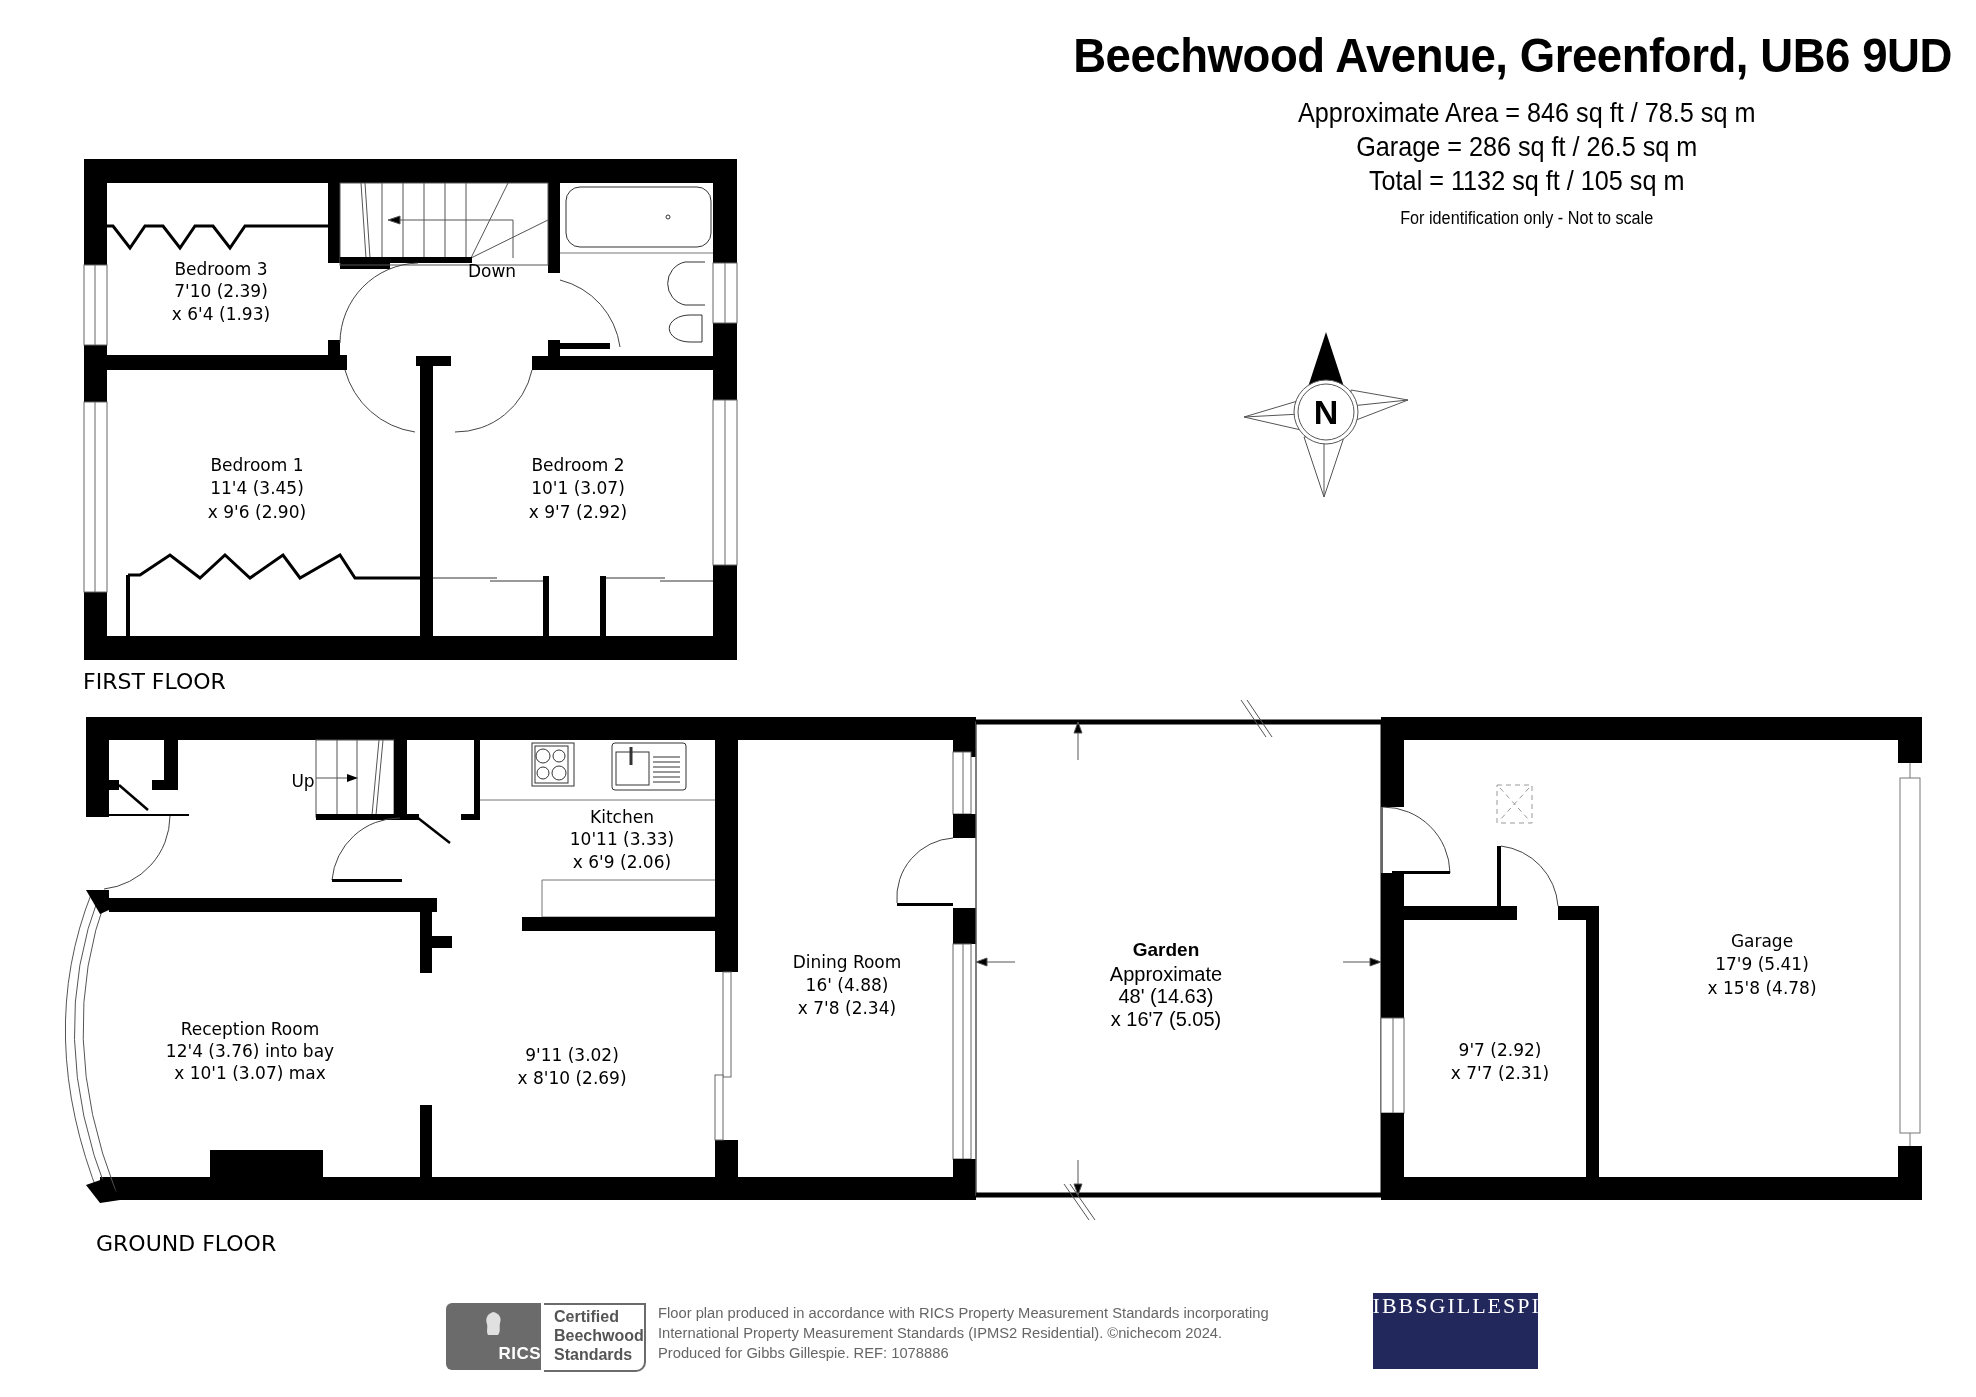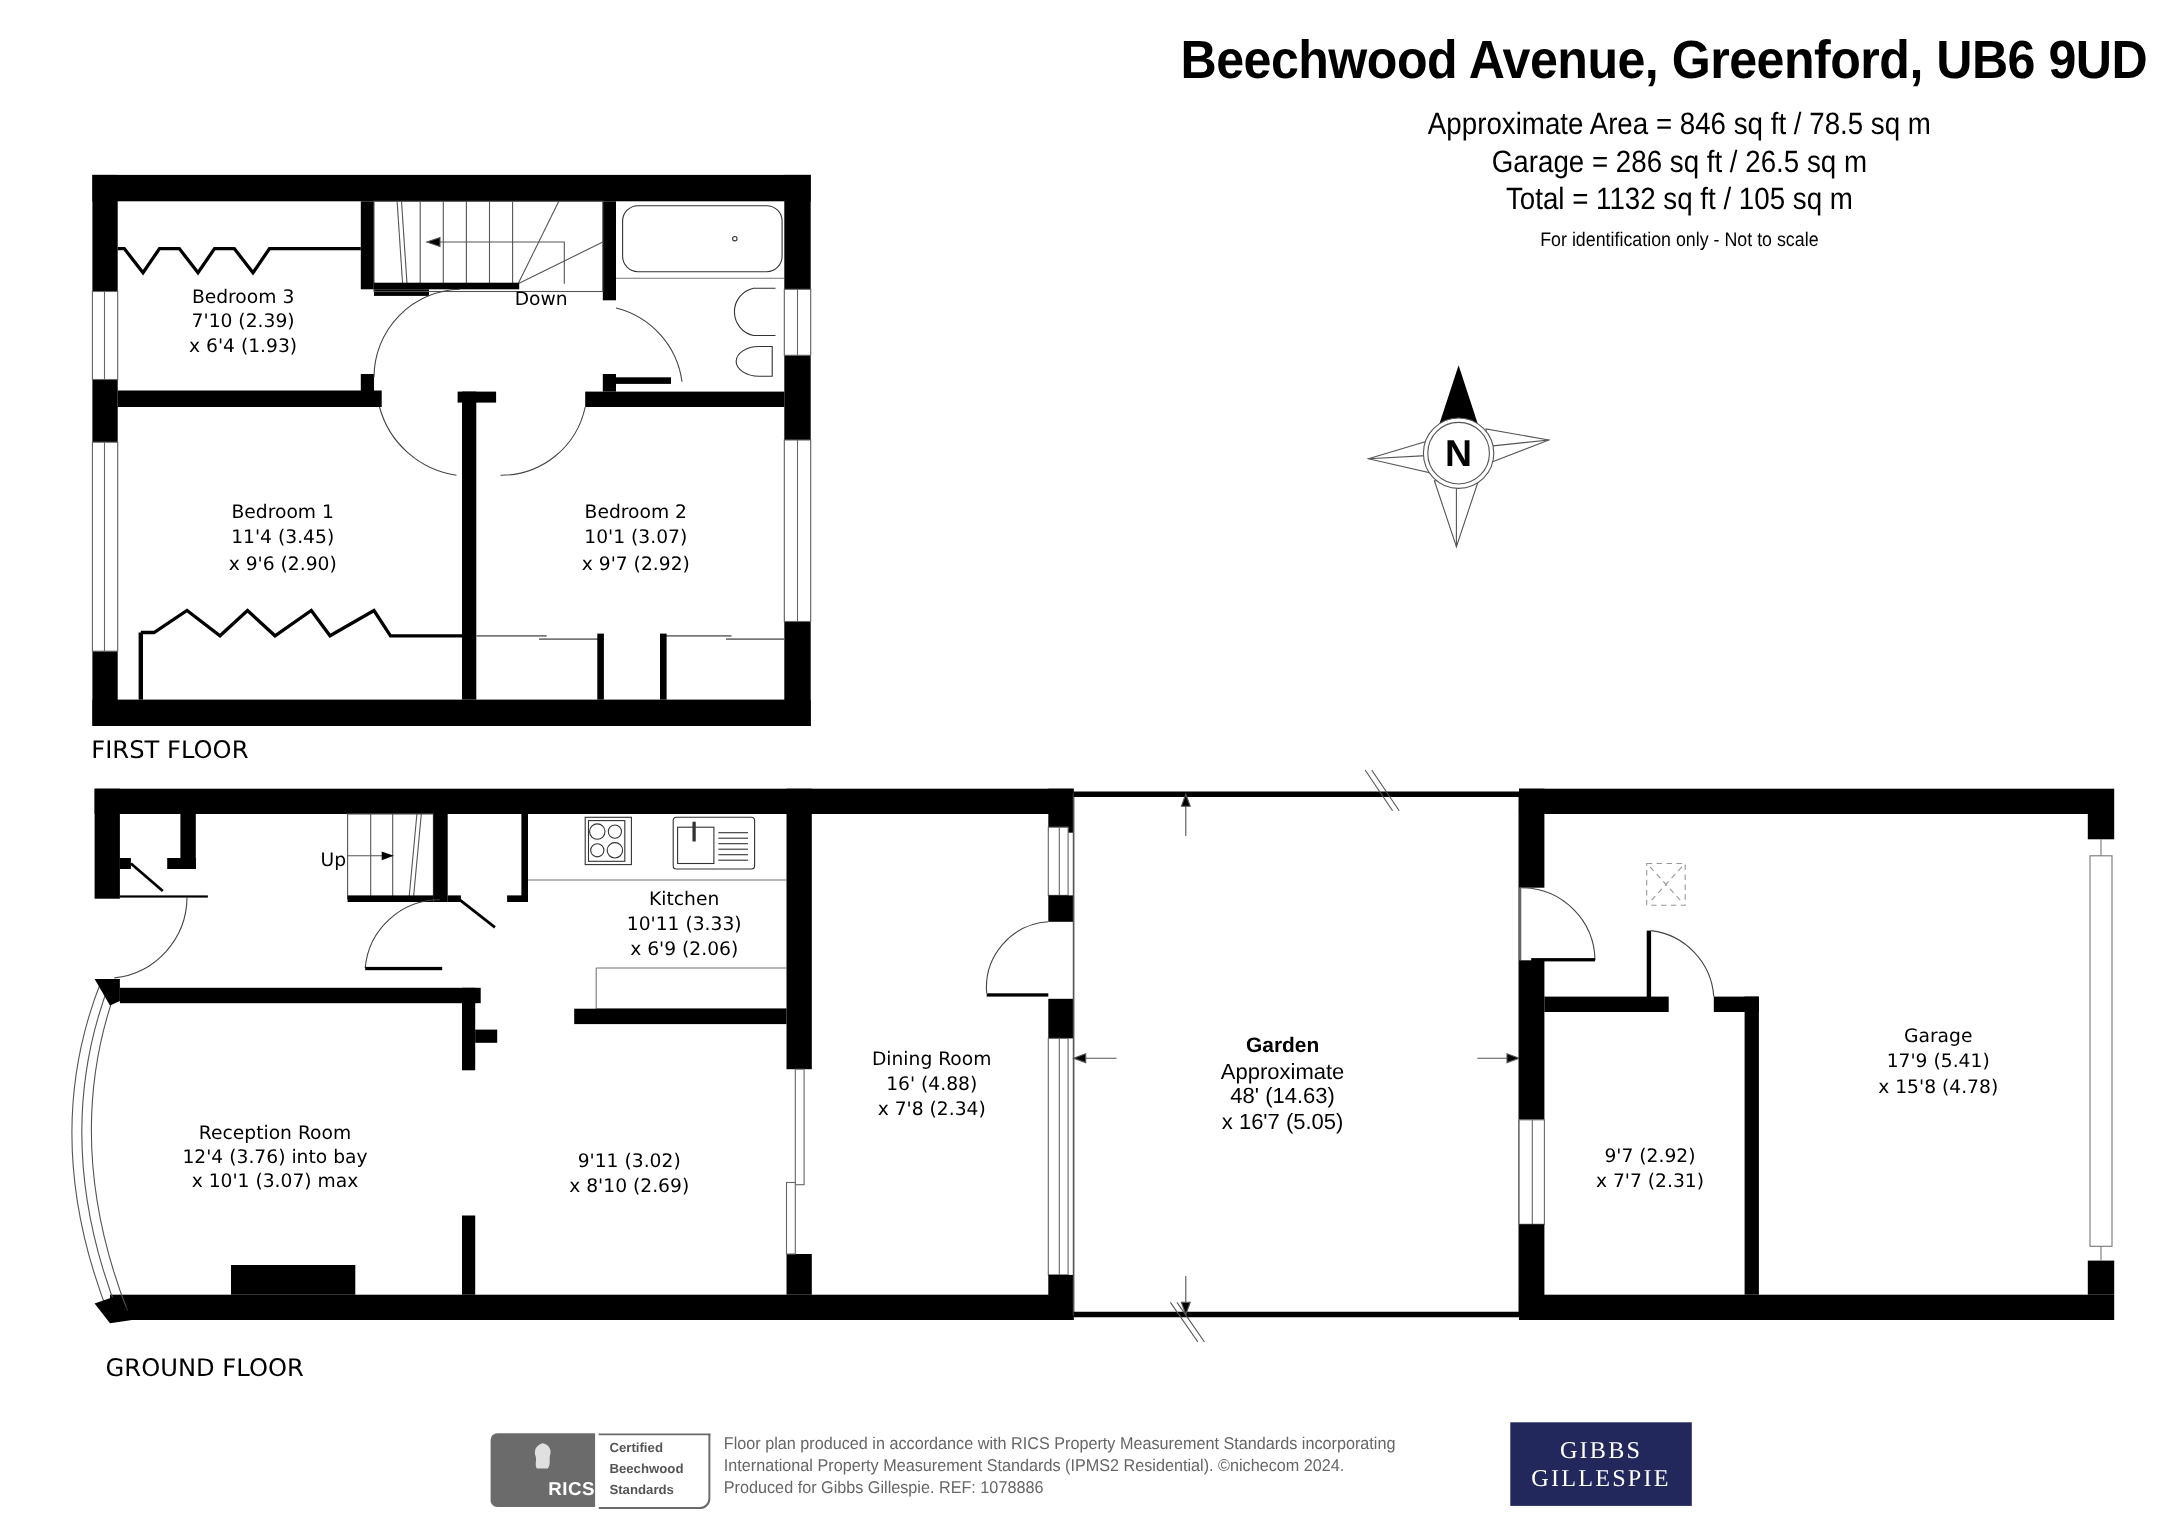--- a/index.html
+++ b/index.html
@@ -17,26 +17,26 @@
     .garden-bold { font-family: "Liberation Sans", sans-serif; font-weight: bold; font-size: 19px; }
     .garden-text { font-family: "Liberation Sans", sans-serif; font-size: 20px; }
     .footer { position: absolute; left: 446px; top: 1300px; width: 1100px; height: 80px; }
     .rics { position: absolute; left: 0; top: 3px; width: 95px; height: 67px; background: #6b6b6b;
             border-radius: 6px 0 0 6px; color: #fff; }
     .rics-text { position: absolute; bottom: 6px; left: 0; right: 0; text-align: right;
                  font-weight: bold; font-size: 17px; letter-spacing: 0.5px; }
     .rics-lion { position: absolute; top: 8px; left: 36px; width: 22px; height: 26px; }
     .cert { position: absolute; left: 98px; top: 3px; width: 90px; height: 63px; border: 2px solid #6b6b6b;
             border-left: none; border-radius: 0 0 10px 0; color: #555; padding: 2px 0 0 10px;
-            font-weight: bold; font-size: 12px; line-height: 19px; }
+            font-weight: bold; font-size: 16px; line-height: 19px; }
     .footer-note { position: absolute; left: 212px; top: 3px; color: #666; font-size: 15.5px; line-height: 20px;
                    transform: scaleX(0.95); transform-origin: left top; white-space: nowrap; }
     .brand { position: absolute; left: 927px; top: -7px; width: 165px; height: 76px; background: #22285b;
              color: #fff; font-family: "Liberation Serif", serif; text-align: center;
-             display: flex; flex-direction: column; justify-content: center; }
+             display: flex; flex-direction: row; justify-content: center; }
     .brand-line { font-size: 22px; letter-spacing: 2px; line-height: 26px; }
   </style>
 </head>
 <body>
 
 <div class="header">
   <div class="title">Beechwood Avenue, Greenford, UB6 9UD</div>
   <div class="area-line area-first">Approximate Area = 846 sq ft / 78.5 sq m</div>
   <div class="area-line">Garage = 286 sq ft / 26.5 sq m</div>
   <div class="area-line">Total = 1132 sq ft / 105 sq m</div>

